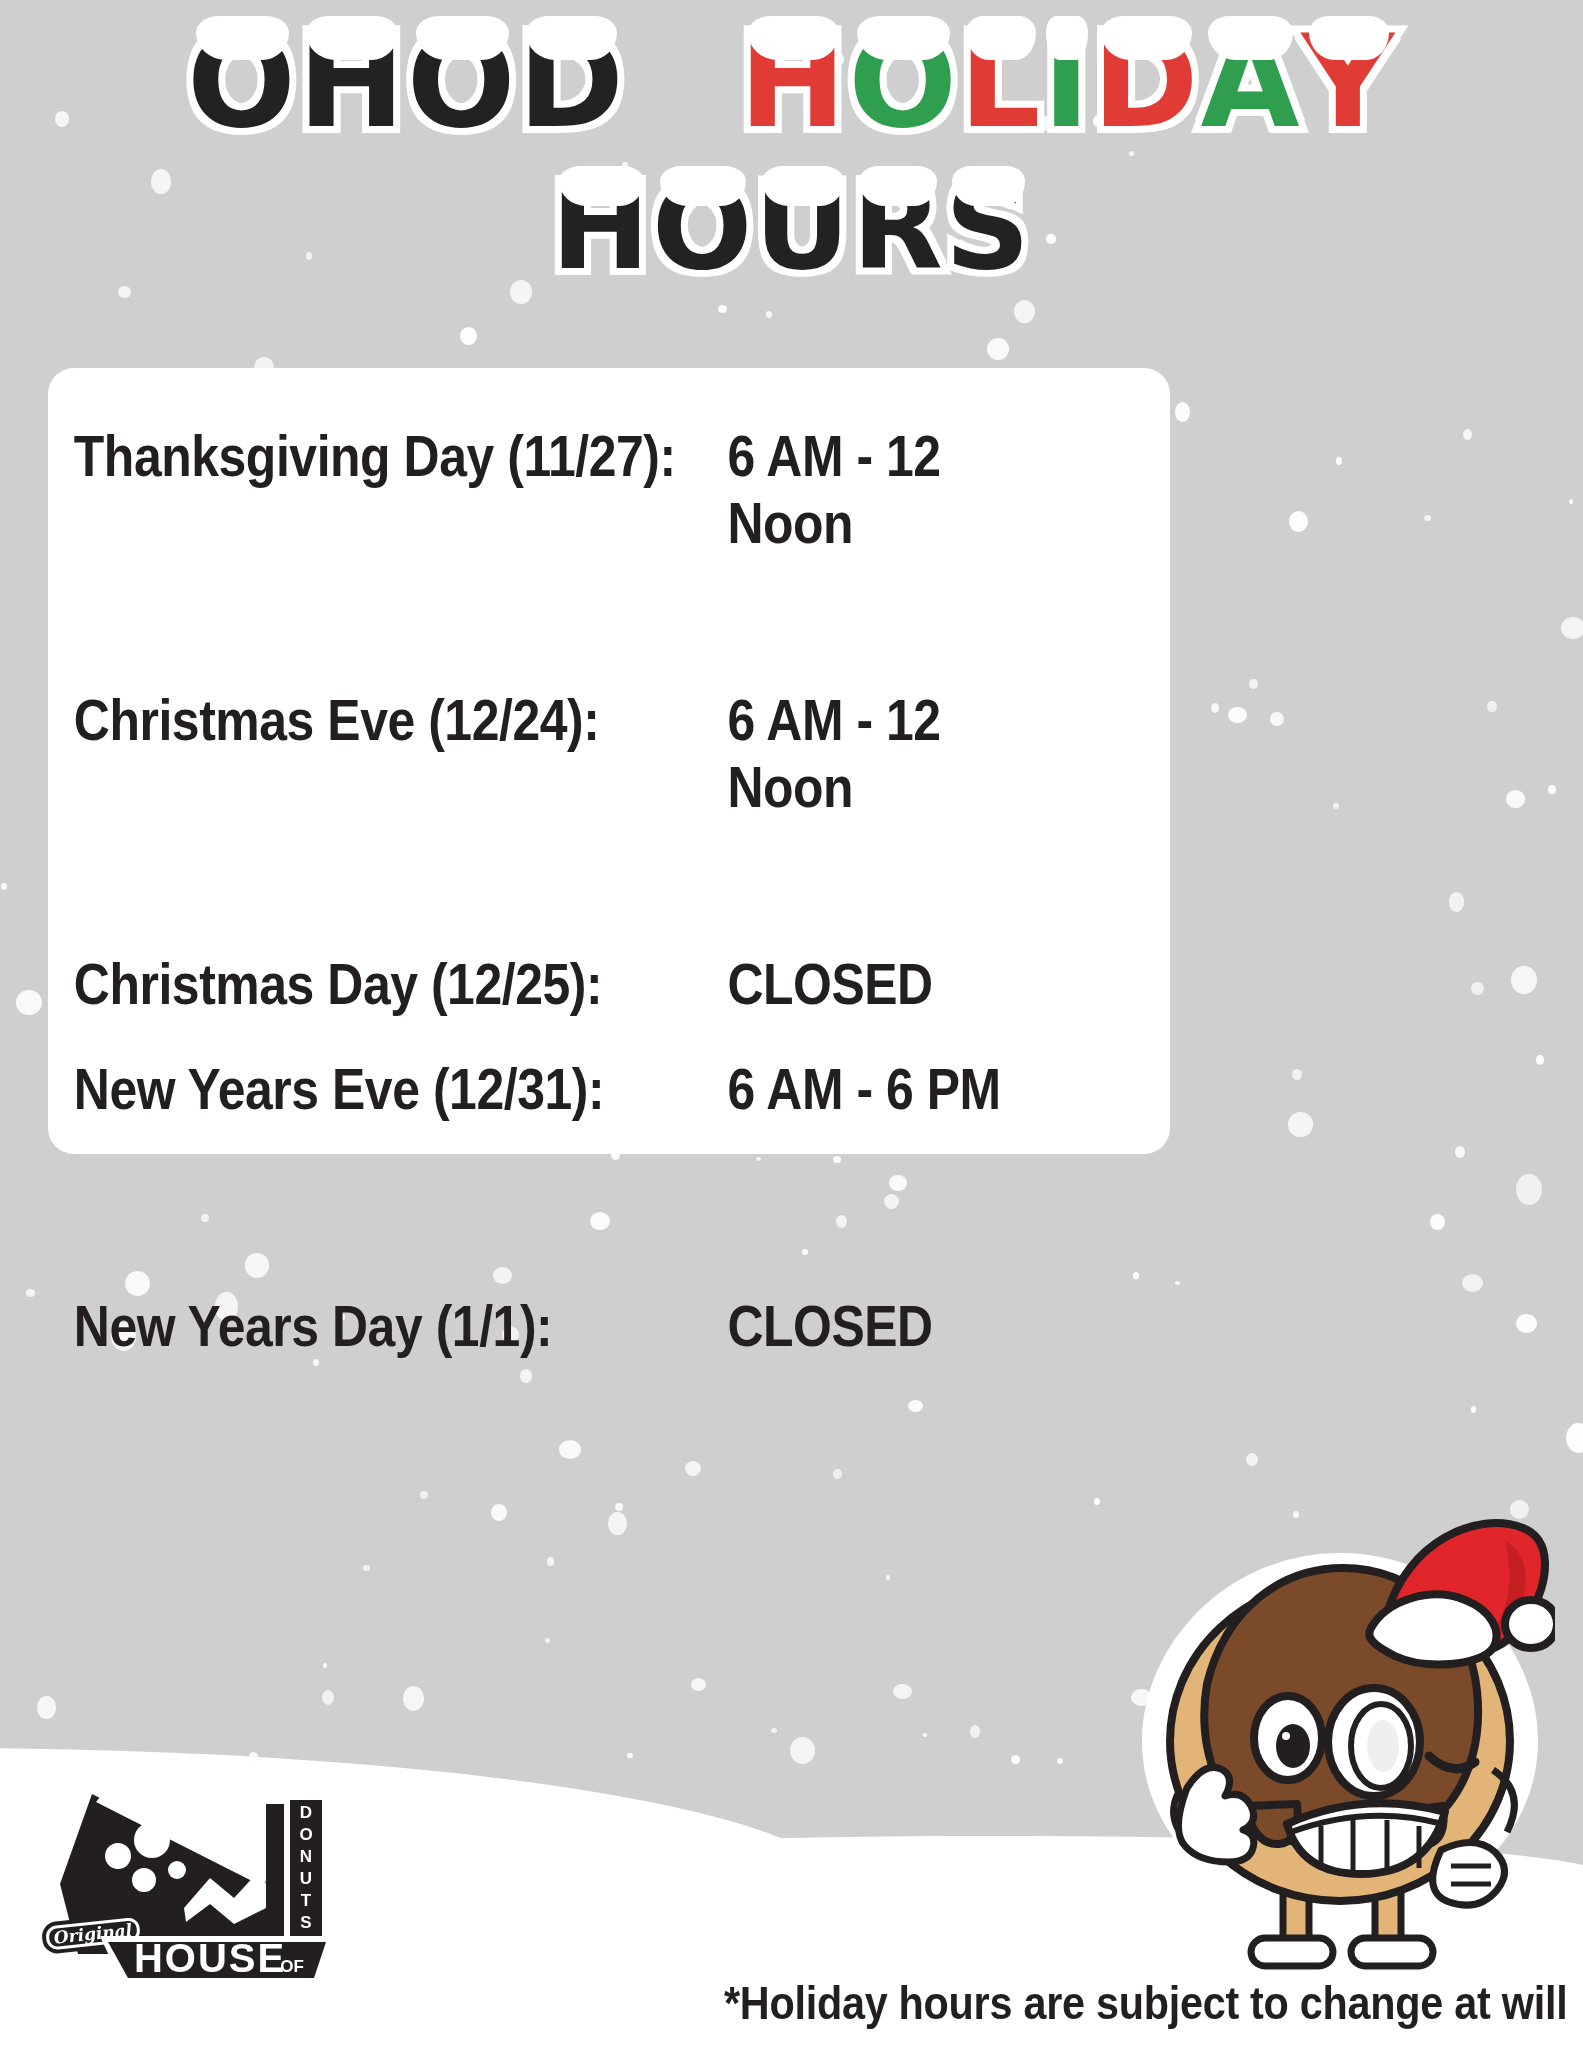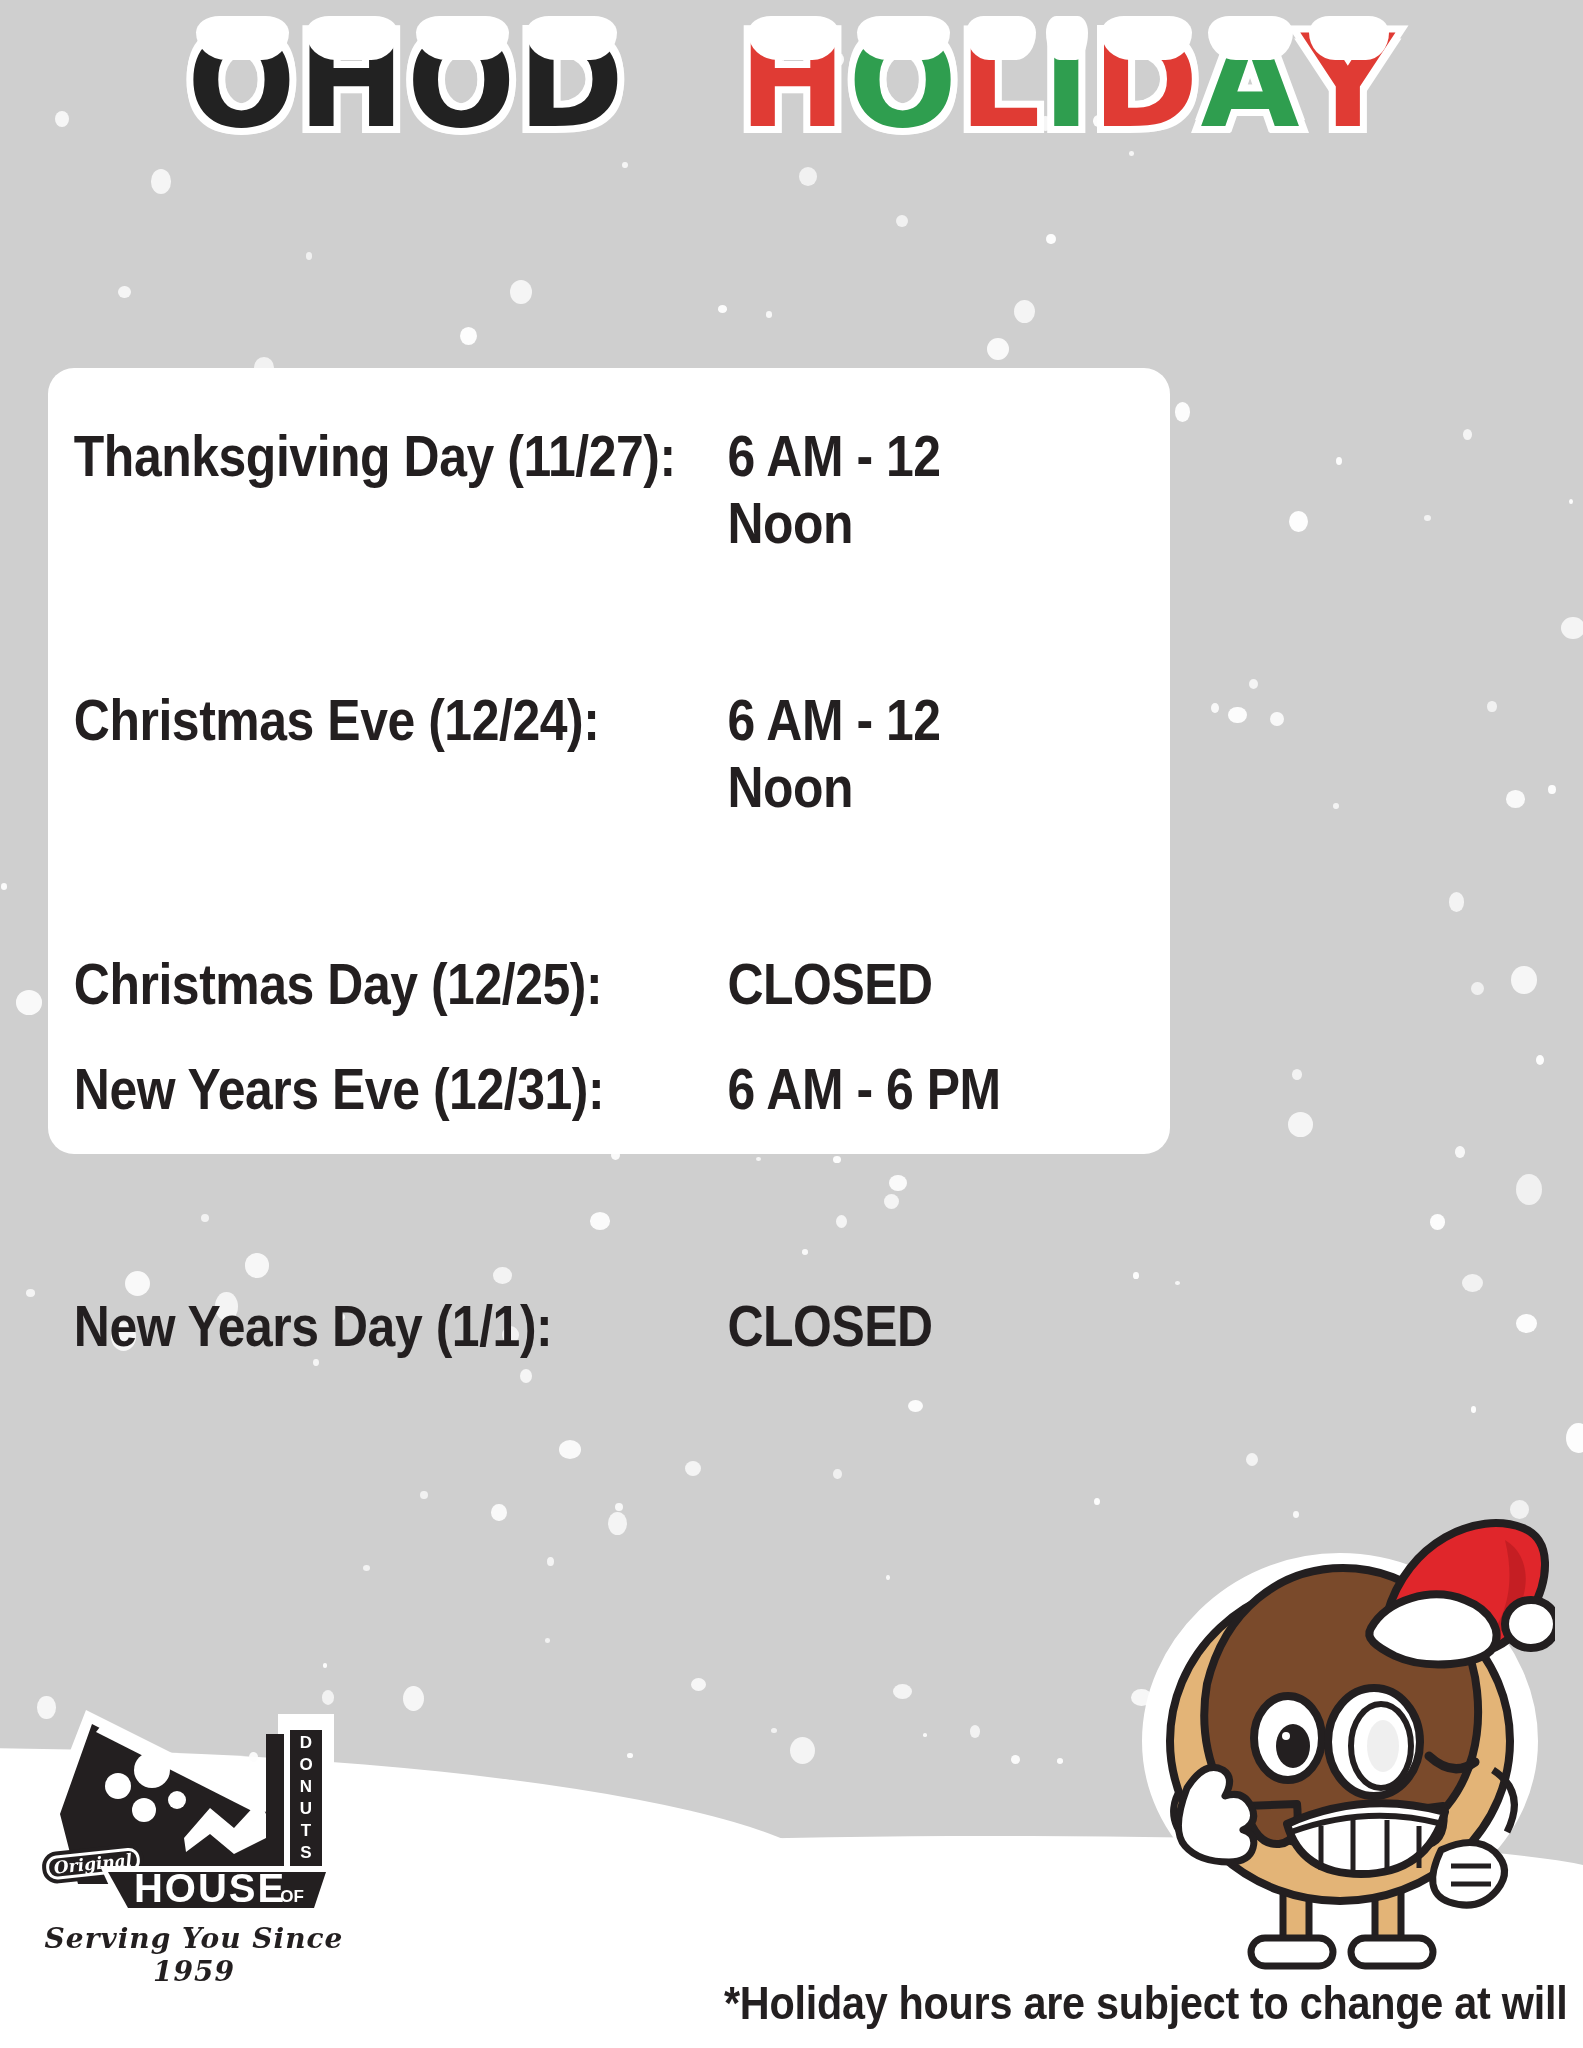--- a/index.html
+++ b/index.html
@@ -289,20 +289,23 @@
       <div class="flake" style="width: 5.8px; height: 4.7px; left: 627px; top: 1753px; opacity: 0.95;"></div>
       <div class="flake" style="width: 9.9px; height: 9.7px; left: 590px; top: 820px; opacity: 0.88;"></div>
     </div>
 
   <div class="title-area">
     <div class="title-line l1">
       <span id="t-ohod"><span class="tl tl-black">O<span class="cap"></span></span><span class="tl tl-black">H<span class="cap"></span></span><span class="tl tl-black">O<span class="cap"></span></span><span class="tl tl-black">D<span class="cap"></span></span></span>
       <span class="tl sp"></span>
       <span id="t-holiday"><span class="tl tl-red">H<span class="cap"></span></span><span class="tl tl-green">O<span class="cap"></span></span><span class="tl tl-red">L<span class="cap"></span></span><span class="tl tl-green">I<span class="cap"></span></span><span class="tl tl-red">D<span class="cap"></span></span><span class="tl tl-green">A<span class="cap"></span></span><span class="tl tl-red">Y<span class="cap"></span></span></span>
     </div>
+    <div class="title-line l2">
+      <span id="t-hours"><span class="tl tl-black">H<span class="cap"></span></span><span class="tl tl-black">O<span class="cap"></span></span><span class="tl tl-black">U<span class="cap"></span></span><span class="tl tl-black">R<span class="cap"></span></span><span class="tl tl-black">S<span class="cap"></span></span></span>
+    </div>
   </div>
 
   <div class="card">
     <div class="rows">
 
       <div class="row r1">
         <span class="label">Thanksgiving Day (11/27):</span>
         <span class="value">6 AM - 12 Noon</span>
       </div>
 
@@ -364,21 +367,20 @@
         <text x="59" y="182" fill="#ffffff" font-family="'DejaVu Serif', serif" font-size="17" font-style="italic" font-weight="bold" text-anchor="middle">Original</text>
       </g>
 
       <g>
         <path d="M66 178 L300 178 L286 226 L88 226 Z" fill="#ffffff"></path>
         <path d="M74 184 L292 184 L280 220 L94 220 Z" fill="#231f20"></path>
         <text x="176" y="214" fill="#ffffff" font-family="'Liberation Sans', sans-serif" font-size="40" font-weight="bold" text-anchor="middle" letter-spacing="2">HOUSE</text>
         <text x="258" y="214" fill="#ffffff" font-family="'Liberation Sans', sans-serif" font-size="17" font-weight="bold" text-anchor="middle">OF</text>
       </g>
     </svg>
-    <div class="tagline">Serving You Since 1959</div>
   </div>
 
   <div class="mascot">
     <svg viewBox="0 0 430 470">
 
       <g fill="#ffffff" stroke="#ffffff" stroke-width="26" stroke-linejoin="round">
         <path d="M215 60 C320 60 400 145 400 235 C400 325 320 400 215 400
                  C110 400 30 325 30 235 C30 145 110 60 215 60 Z"></path>
       </g>
 

